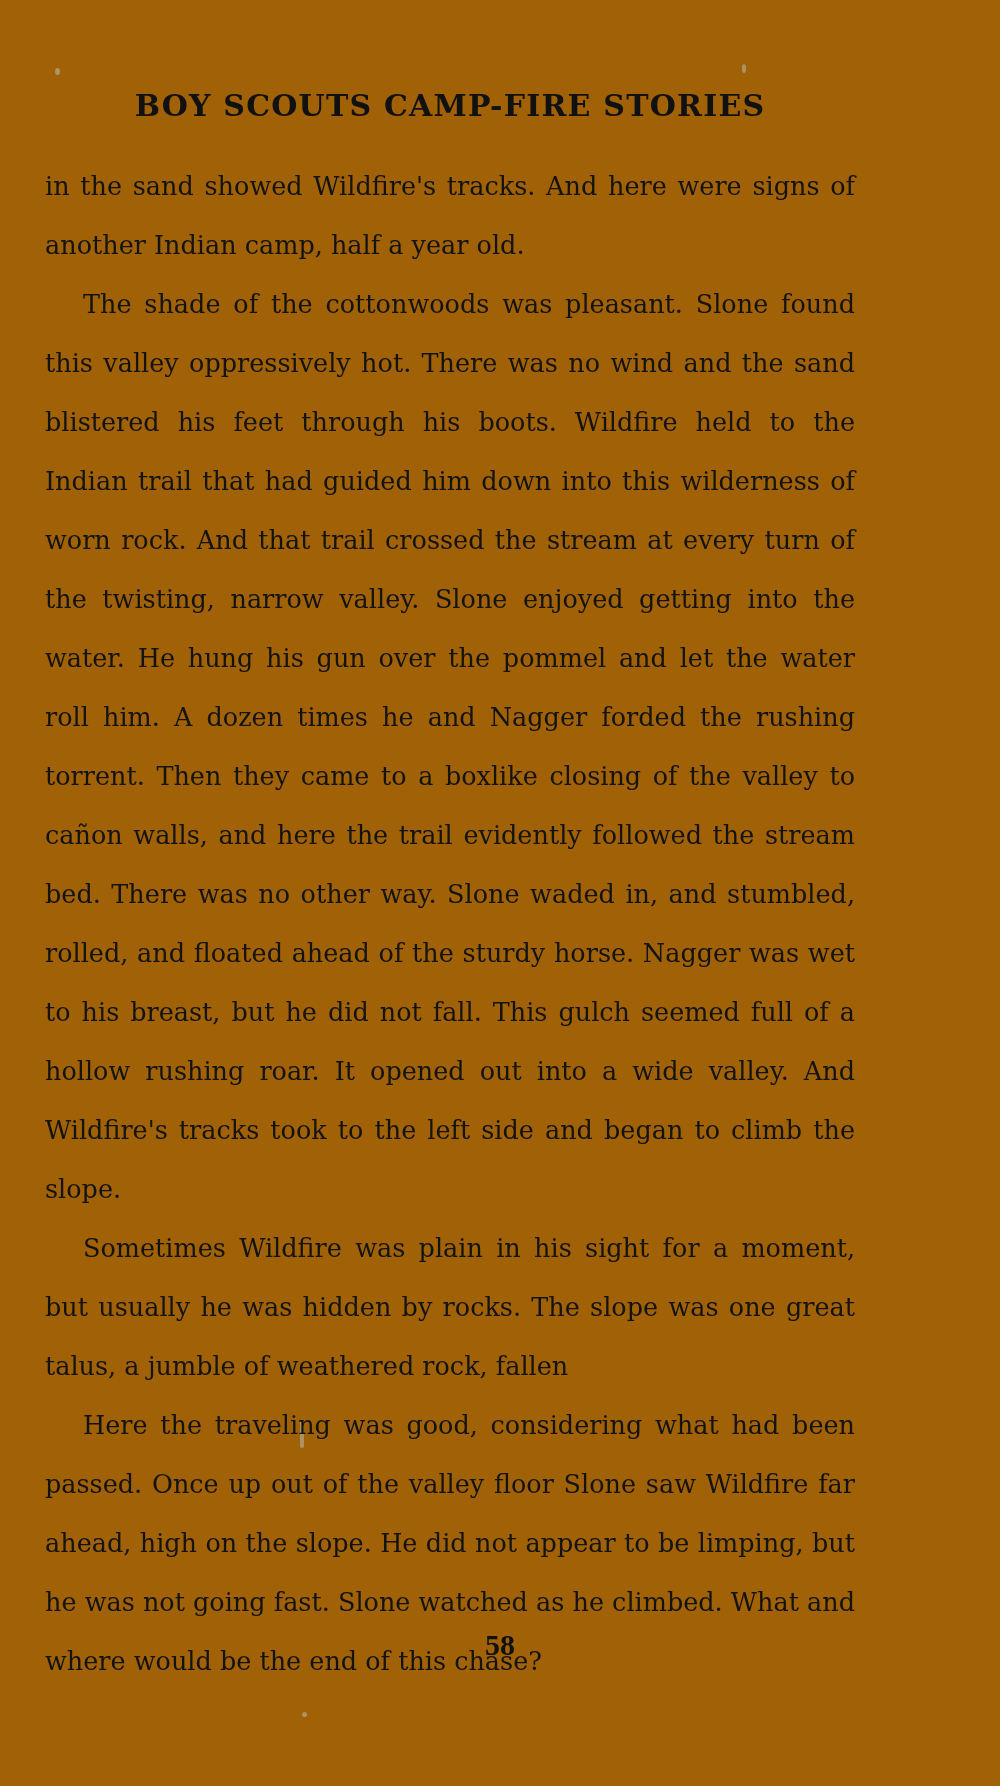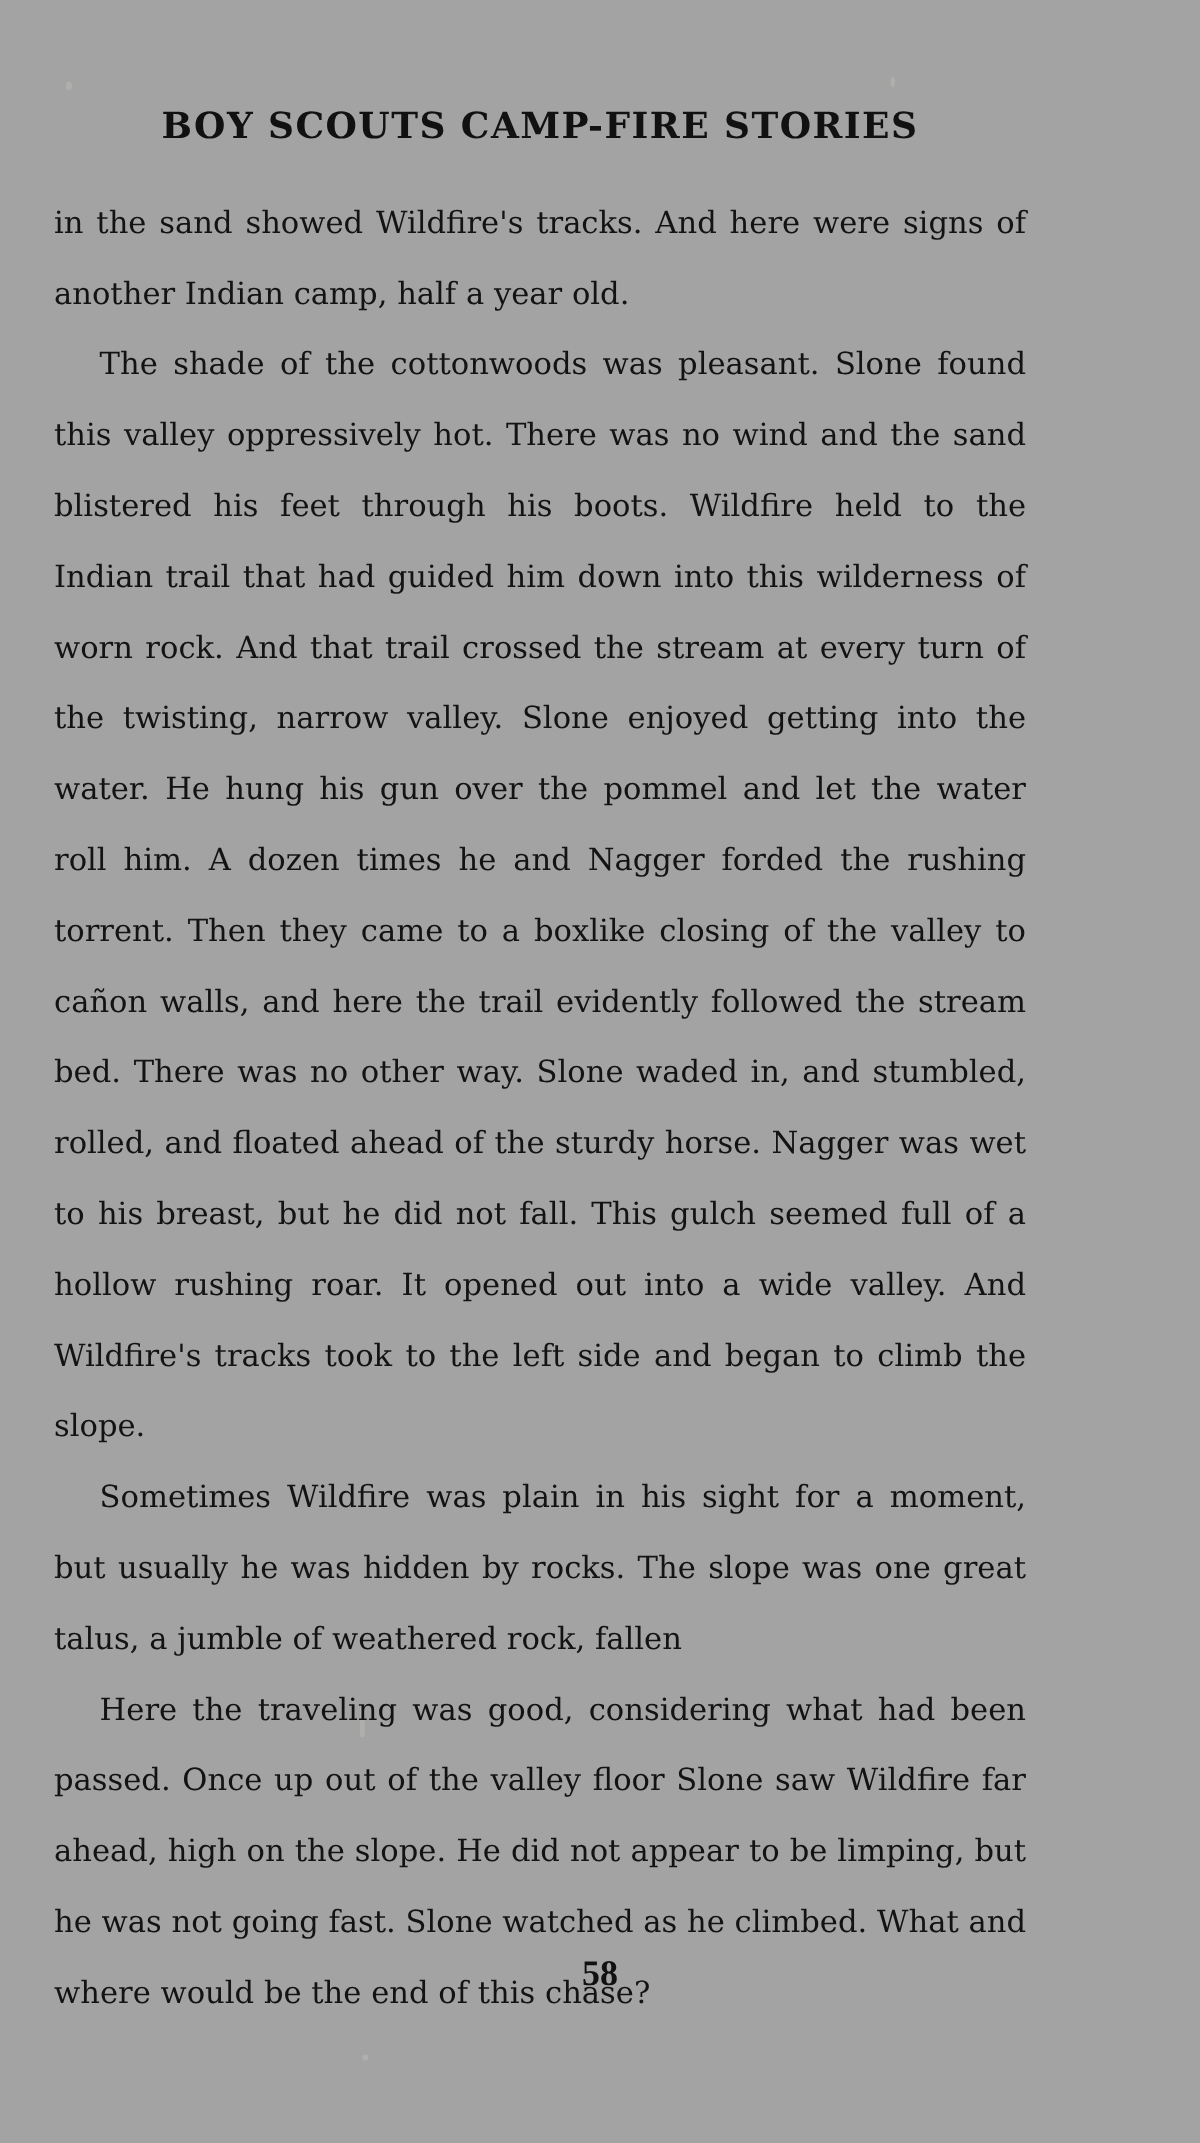--- a/index.html
+++ b/index.html
@@ -14,21 +14,21 @@
     font-family: "Liberation Serif", serif;
     color: #161616;
     overflow: hidden;
   }
   .page {
     position: absolute;
     left: 0;
     top: 0;
     width: 1000px;
     height: 1786px;
-    background: #a3a3a3;
+    background: #a16207;
   }
   .page-inner {
     position: absolute;
     left: 45px;
     top: 60px;
     width: 810px;
   }
   .running-head {
     text-align: center;
     font-family: "DejaVu Serif", serif;

